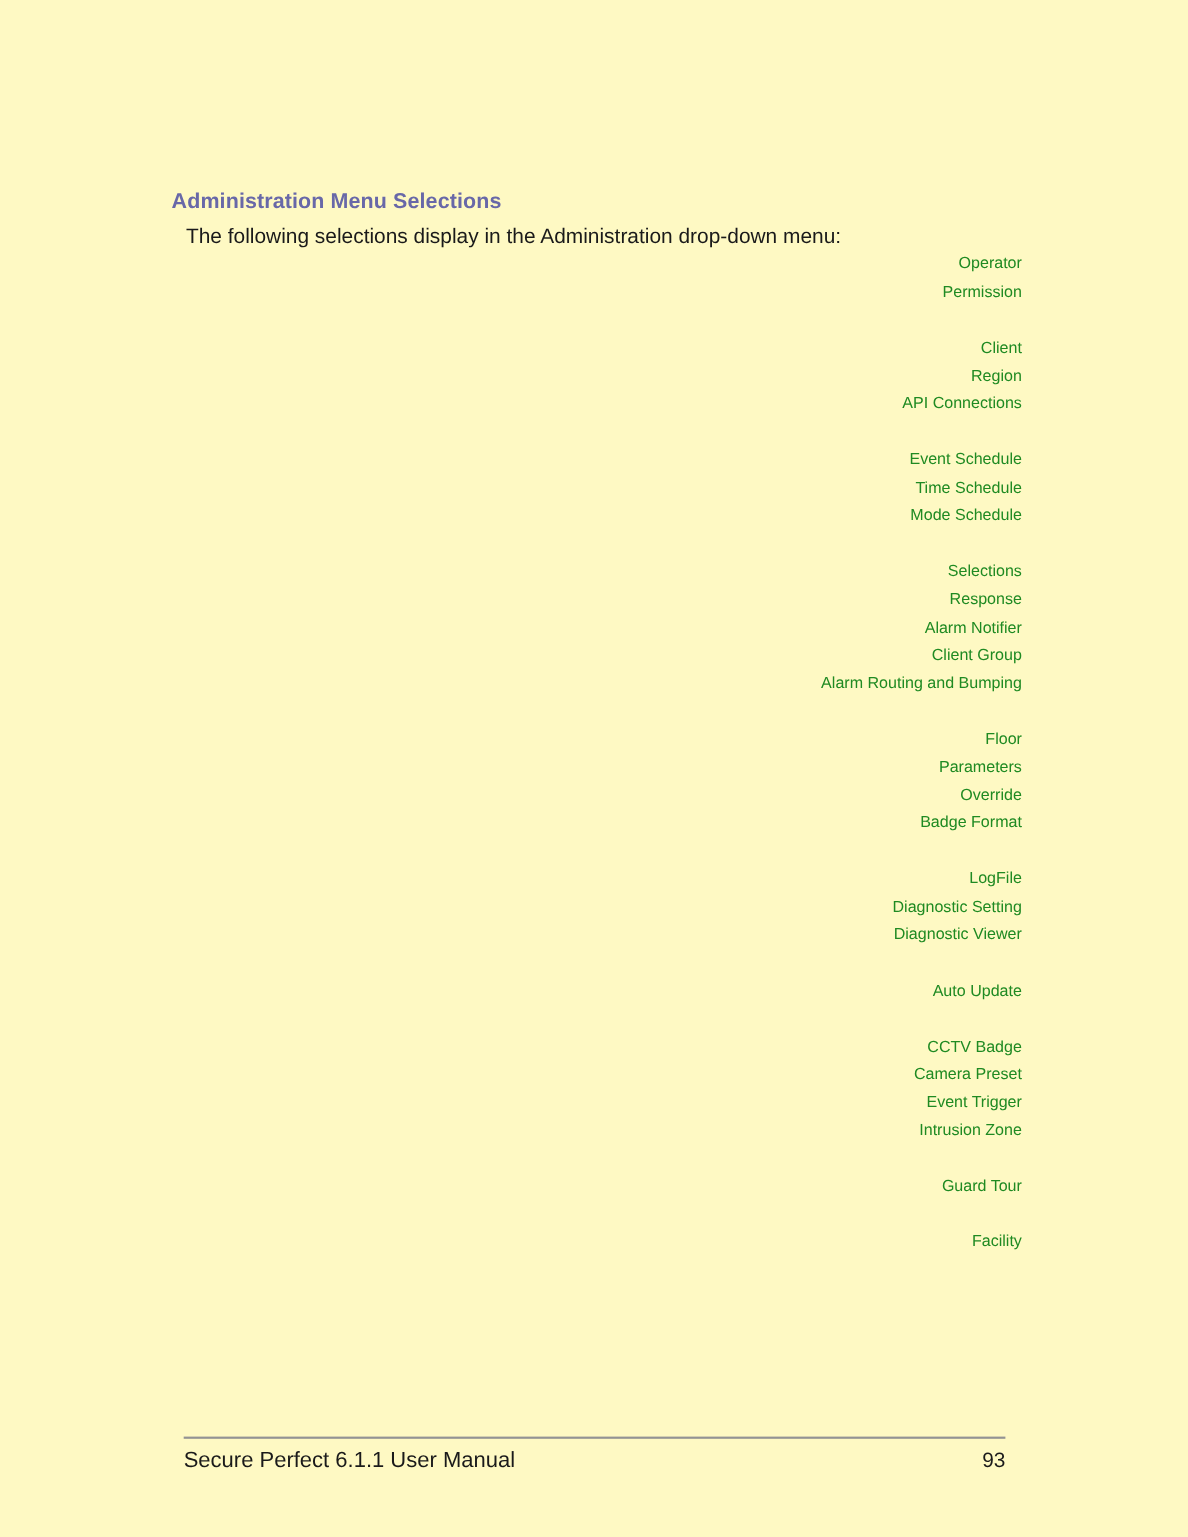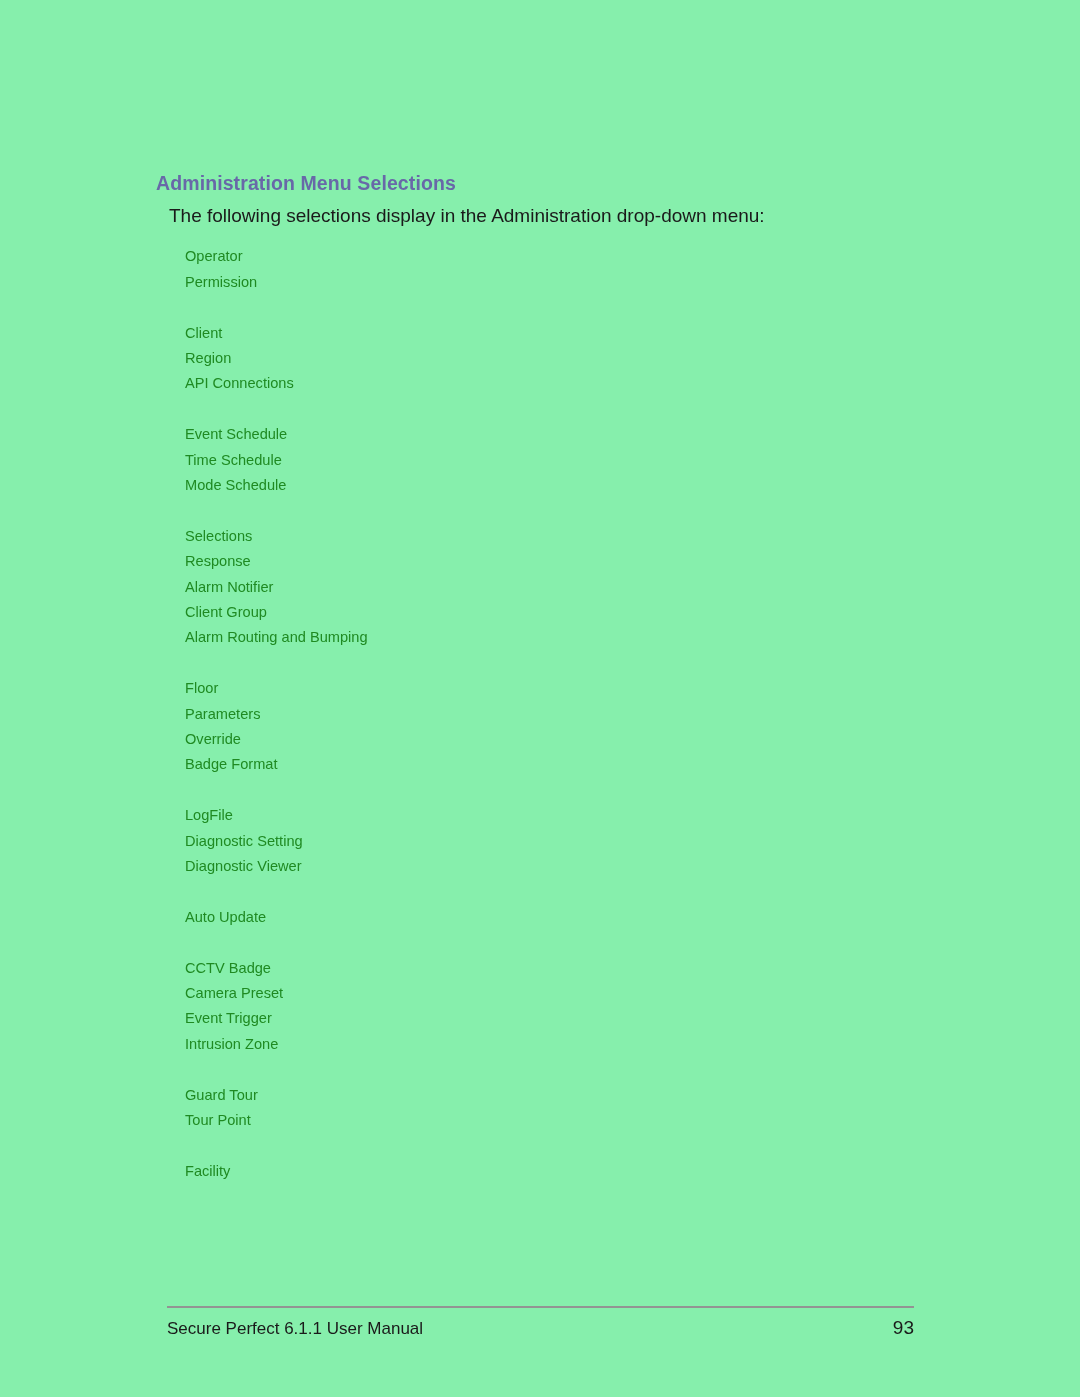--- a/index.html
+++ b/index.html
@@ -11,21 +11,21 @@
 
   body {
     font-family: "Liberation Sans", sans-serif;
     -webkit-font-smoothing: antialiased;
   }
 
   .page {
     position: relative;
     width: 1080px;
     height: 1397px;
-    background: #86efac;
+    background: #fef9c3;
     box-sizing: border-box;
     overflow: hidden;
   }
 
   
   .page-heading {
     position: absolute;
     left: 156px;
     top: 159px;
     font-size: 19.5px;
@@ -45,23 +45,24 @@
 
   .intro {
     font-size: 19px;
     color: #1a1a1a;
     line-height: 25.4px;
     margin: 0 0 0 0;
     white-space: nowrap;
   }
 
   .menu-groups {
-    margin: 16px;
+    margin: 0;
     padding: 0;
     list-style: none;
+    text-align: right;
   }
 
   .menu-group {
     margin: 0;
     padding: 0;
     list-style: none;
   }
 
   
   .menu-group + .menu-group {
@@ -93,21 +94,21 @@
   }
 
   .footer-row {
     display: flex;
     justify-content: space-between;
     align-items: baseline;
     margin-top: 9px;
   }
 
   .footer-title {
-    font-size: 17px;
+    font-size: 20px;
     color: #1a1a1a;
     white-space: nowrap;
   }
 
   .footer-page {
     font-size: 19px;
     color: #1a1a1a;
     white-space: nowrap;
   }
 </style>
@@ -159,21 +160,20 @@
           <span class="menu-item">Auto Update</span>
         </div>
         <div class="menu-group">
           <span class="menu-item">CCTV Badge</span>
           <span class="menu-item">Camera Preset</span>
           <span class="menu-item">Event Trigger</span>
           <span class="menu-item">Intrusion Zone</span>
         </div>
         <div class="menu-group">
           <span class="menu-item">Guard Tour</span>
-          <span class="menu-item">Tour Point</span>
         </div>
         <div class="menu-group">
           <span class="menu-item">Facility</span>
         </div>
       </div>
 
   </div>
 
   <div class="footer">
     <div class="footer-rule"></div>

